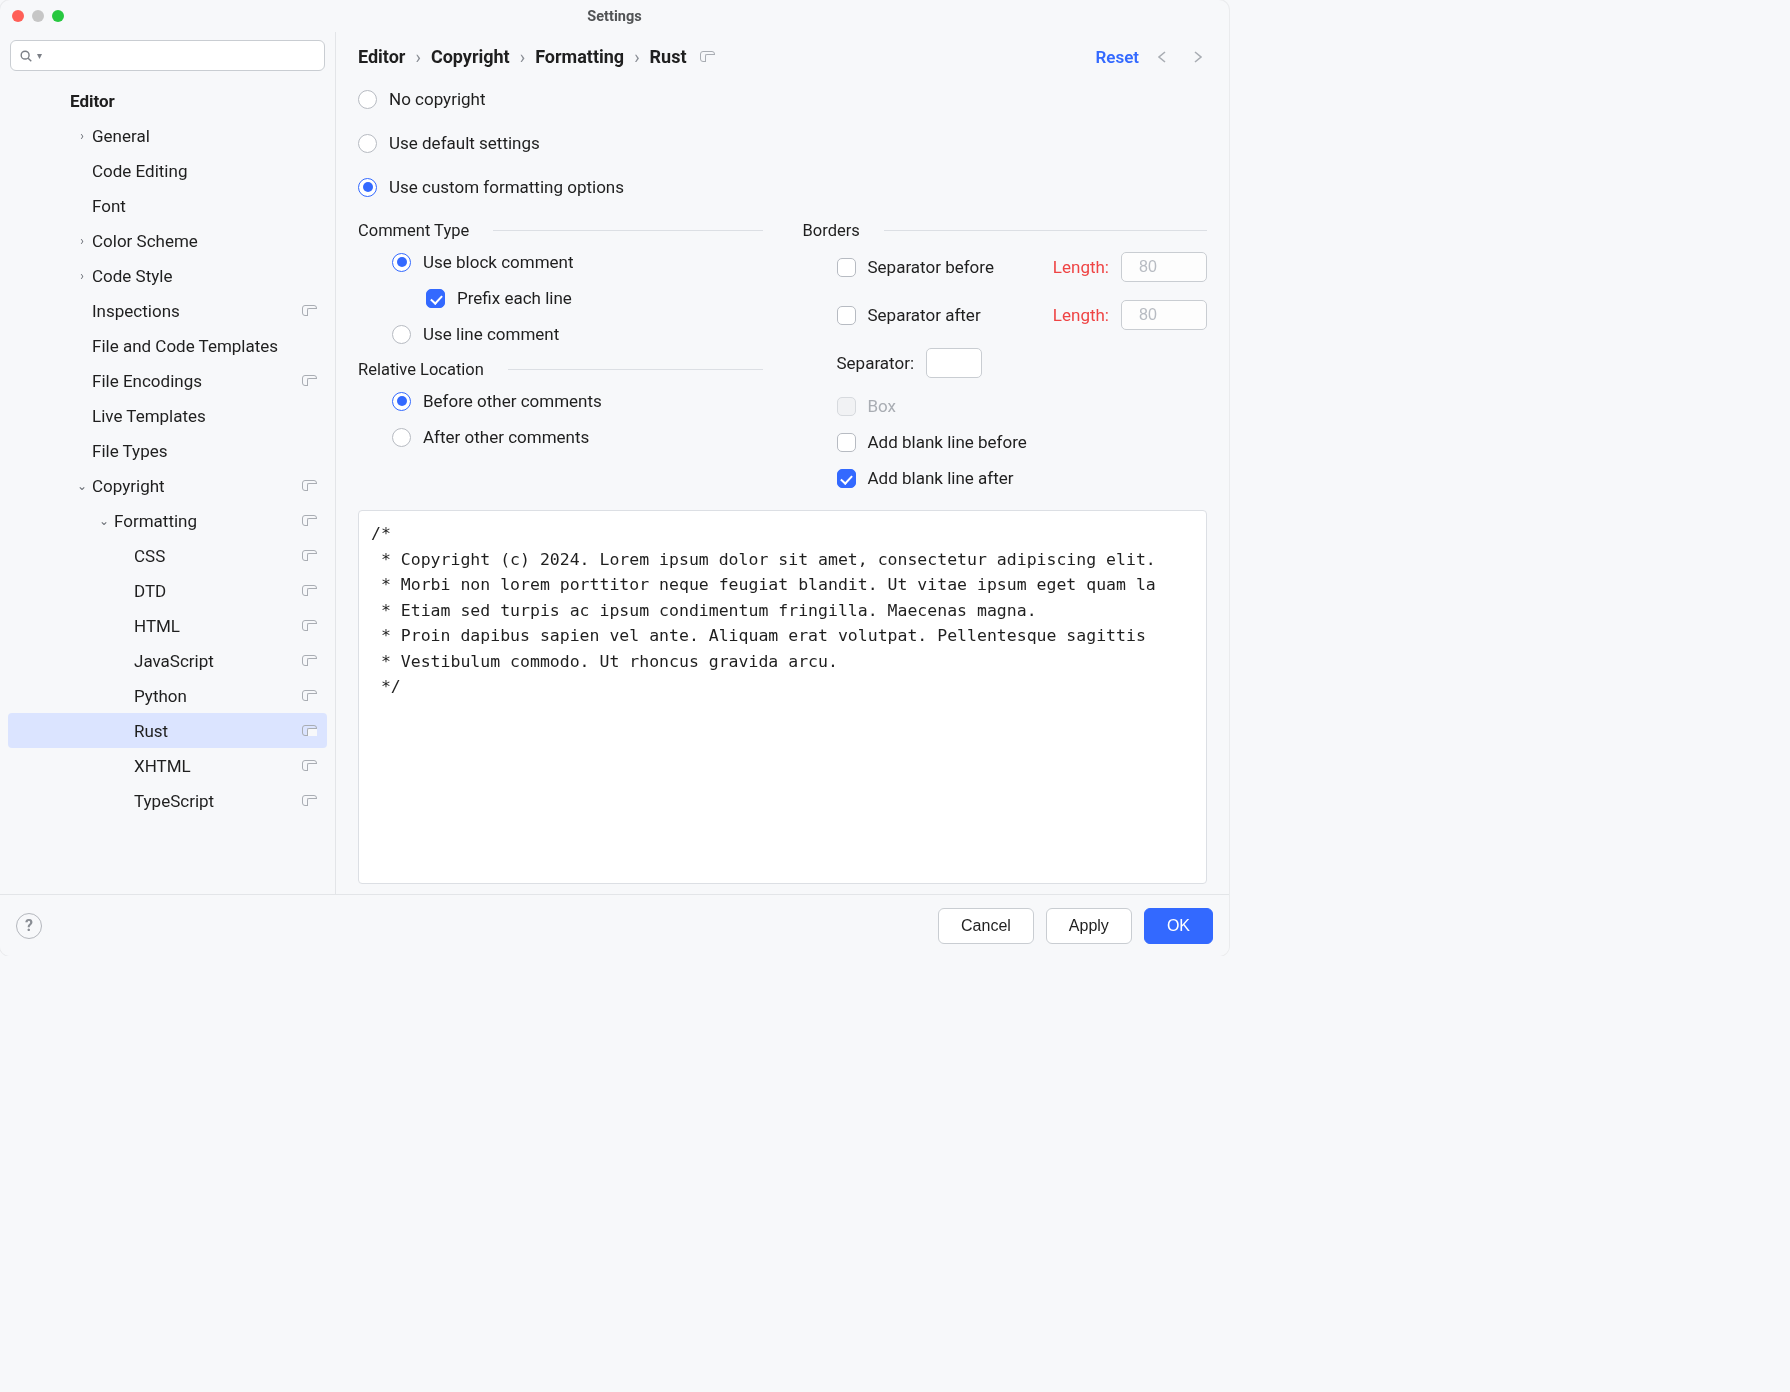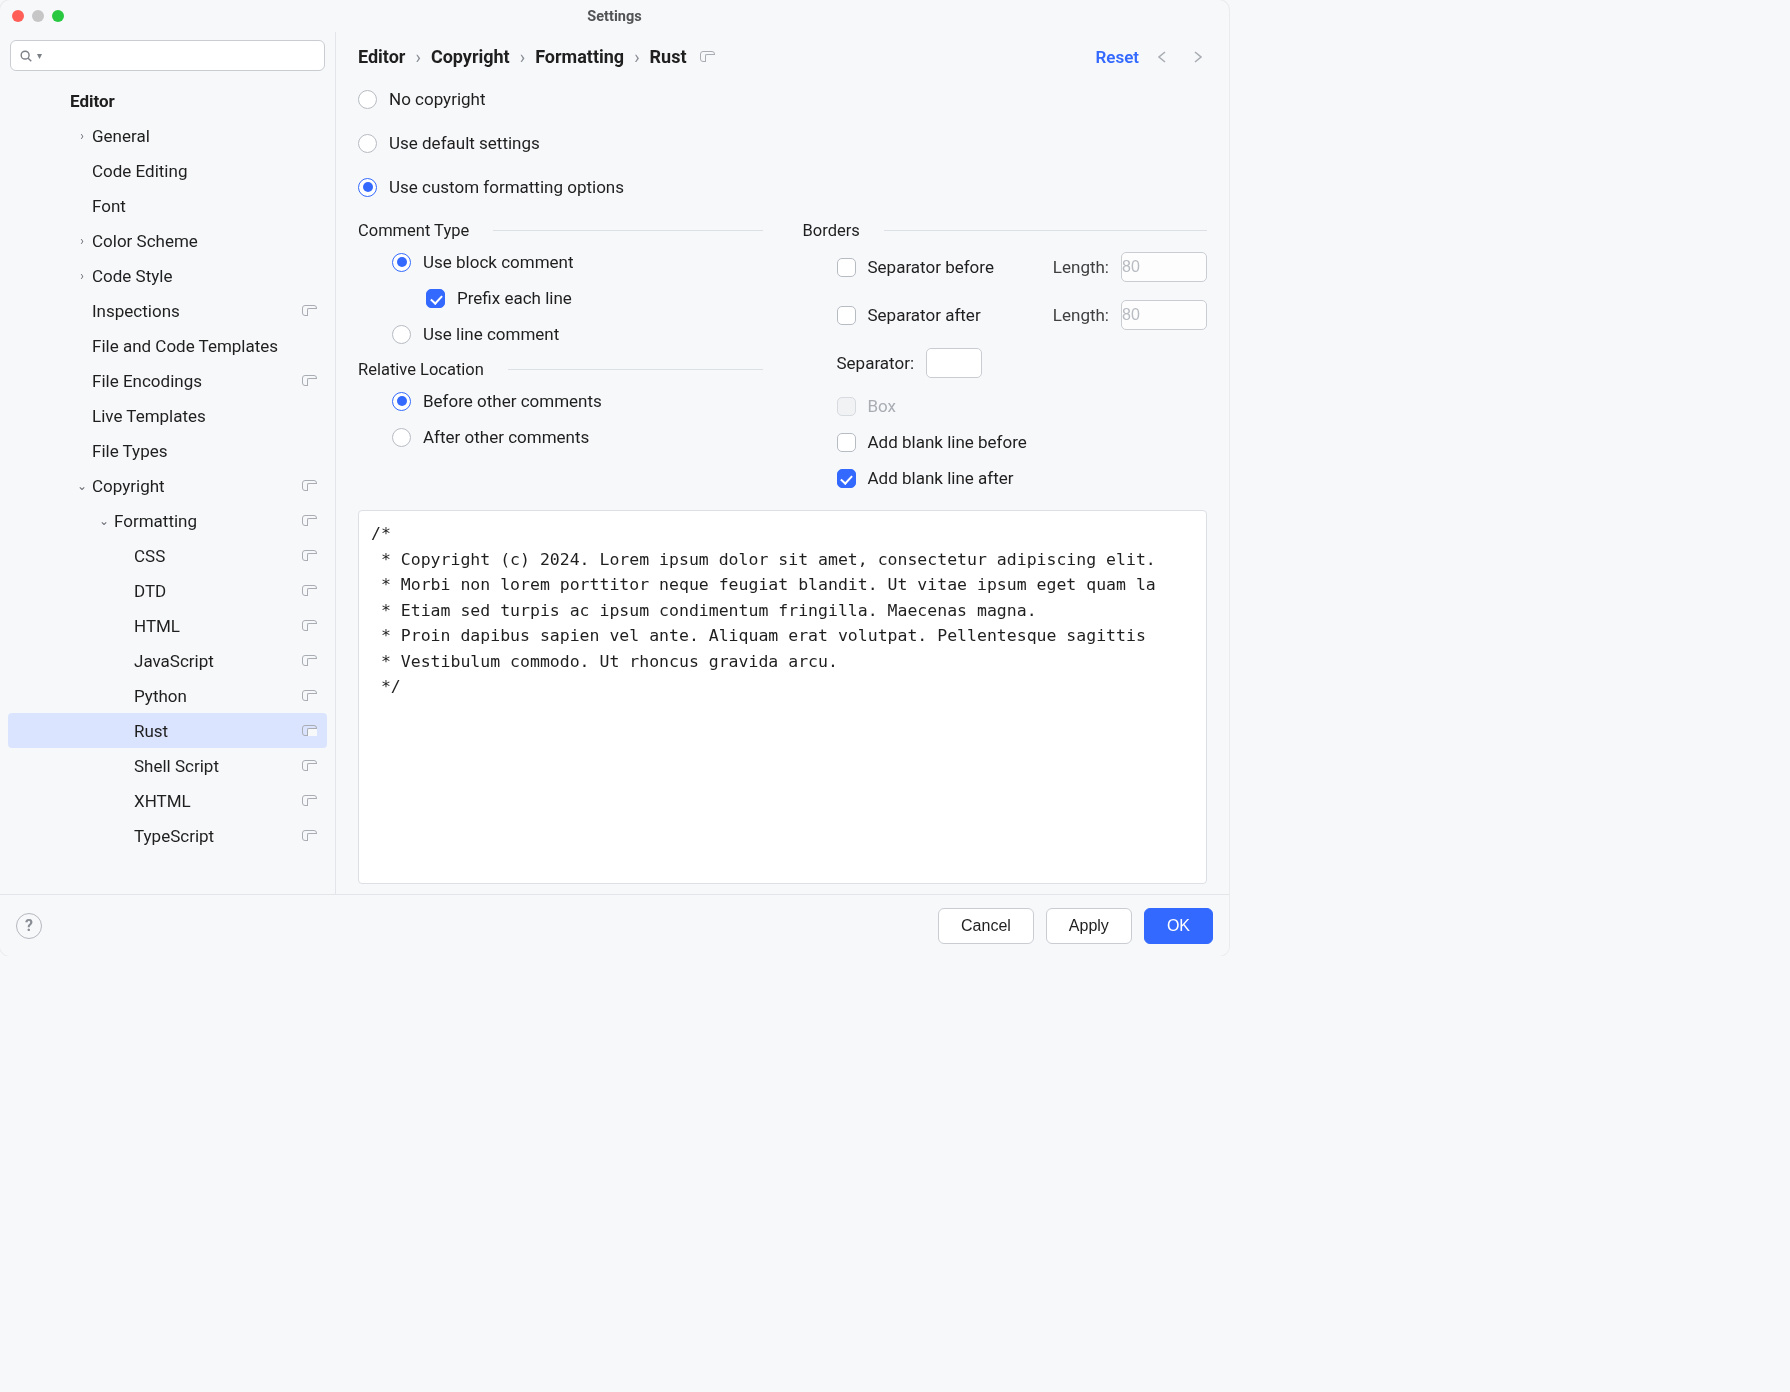--- a/index.html
+++ b/index.html
@@ -57,24 +57,24 @@
 
   .columns { display: flex; gap: 40px; align-items: flex-start; }
   .col { flex: 1; min-width: 0; }
 
   .group { margin-top: 2px; }
   .group-header { display: flex; align-items: center; gap: 24px; margin: 8px 0 12px 0; color: #1f1f1f; font-size: 16.5px; }
   .group-header .line { flex: 1; height: 1px; background: #dcdfe4; }
   .nested { margin-left: 34px; }
 
   .border-row { display: flex; align-items: center; gap: 12px; margin: 8px 0 18px 0; font-size: 17px; }
-  .border-row .lenlab { color: #404040; margin-left: auto; }
+  .border-row .lenlab { color: #ef4444; margin-left: auto; }
   .numbox { width: 86px; }
   .tinybox { width: 56px; }
-  .textinput { height: 30px; border: 1px solid #c9cdd2; border-radius: 5px; background: #fff; padding: 2px 0; font-size: 16px; color: #6b6f76; }
+  .textinput { height: 30px; border: 1px solid #c9cdd2; border-radius: 5px; background: #fff; padding: 2px 17px; font-size: 16px; color: #6b6f76; }
   .textinput.disabled { color: #b7bbc2; background: #fdfdfd; }
 
   .preview { border: 1px solid #dcdfe4; border-radius: 4px; background: #fff; padding: 10px 12px; font-family: ui-monospace, SFMono-Regular, Menlo, Consolas, monospace; font-size: 16.5px; line-height: 1.55; white-space: pre; overflow: auto; color: #1f1f1f; flex: 1; min-height: 180px; margin-top: 6px; }
 
   .footer { height: 62px; border-top: 1px solid #e3e5e8; display: flex; align-items: center; padding: 0 16px; background: #f7f8fa; }
   .footer .help { width: 26px; height: 26px; border: 1.5px solid #b4b7bd; color: #8a8e95; border-radius: 50%; display: inline-flex; align-items: center; justify-content: center; font-weight: 700; font-size: 16px; }
   .footer .spacer { flex: 1; }
   .btn { height: 36px; padding: 0 22px; border-radius: 6px; border: 1px solid #c9cdd2; background: #fff; font-size: 16px; color: #1f1f1f; display: inline-flex; align-items: center; justify-content: center; margin-left: 12px; cursor: pointer; }
   .btn.primary { background: #3369ff; border-color: #3369ff; color: #fff; }
 </style>
@@ -183,25 +183,20 @@
             <span class="scope"></span>
           </div>
           <div class="tree-node indent-4">
             <span class="chev"></span>
             <span class="label">Python</span>
             <span class="scope"></span>
           </div>
           <div class="tree-node indent-4 selected">
             <span class="chev"></span>
             <span class="label">Rust</span>
-            <span class="scope"></span>
-          </div>
-          <div class="tree-node indent-4">
-            <span class="chev"></span>
-            <span class="label">Shell Script</span>
             <span class="scope"></span>
           </div>
           <div class="tree-node indent-4">
             <span class="chev"></span>
             <span class="label">XHTML</span>
             <span class="scope"></span>
           </div>
           <div class="tree-node indent-4">
             <span class="chev"></span>
             <span class="label">TypeScript</span>

